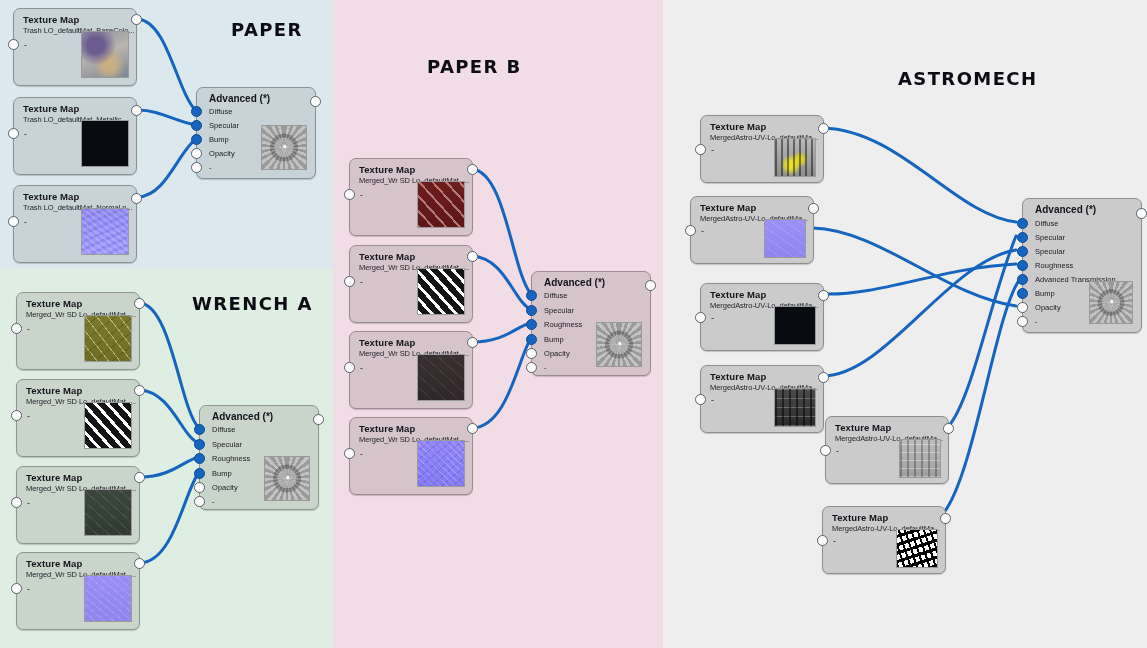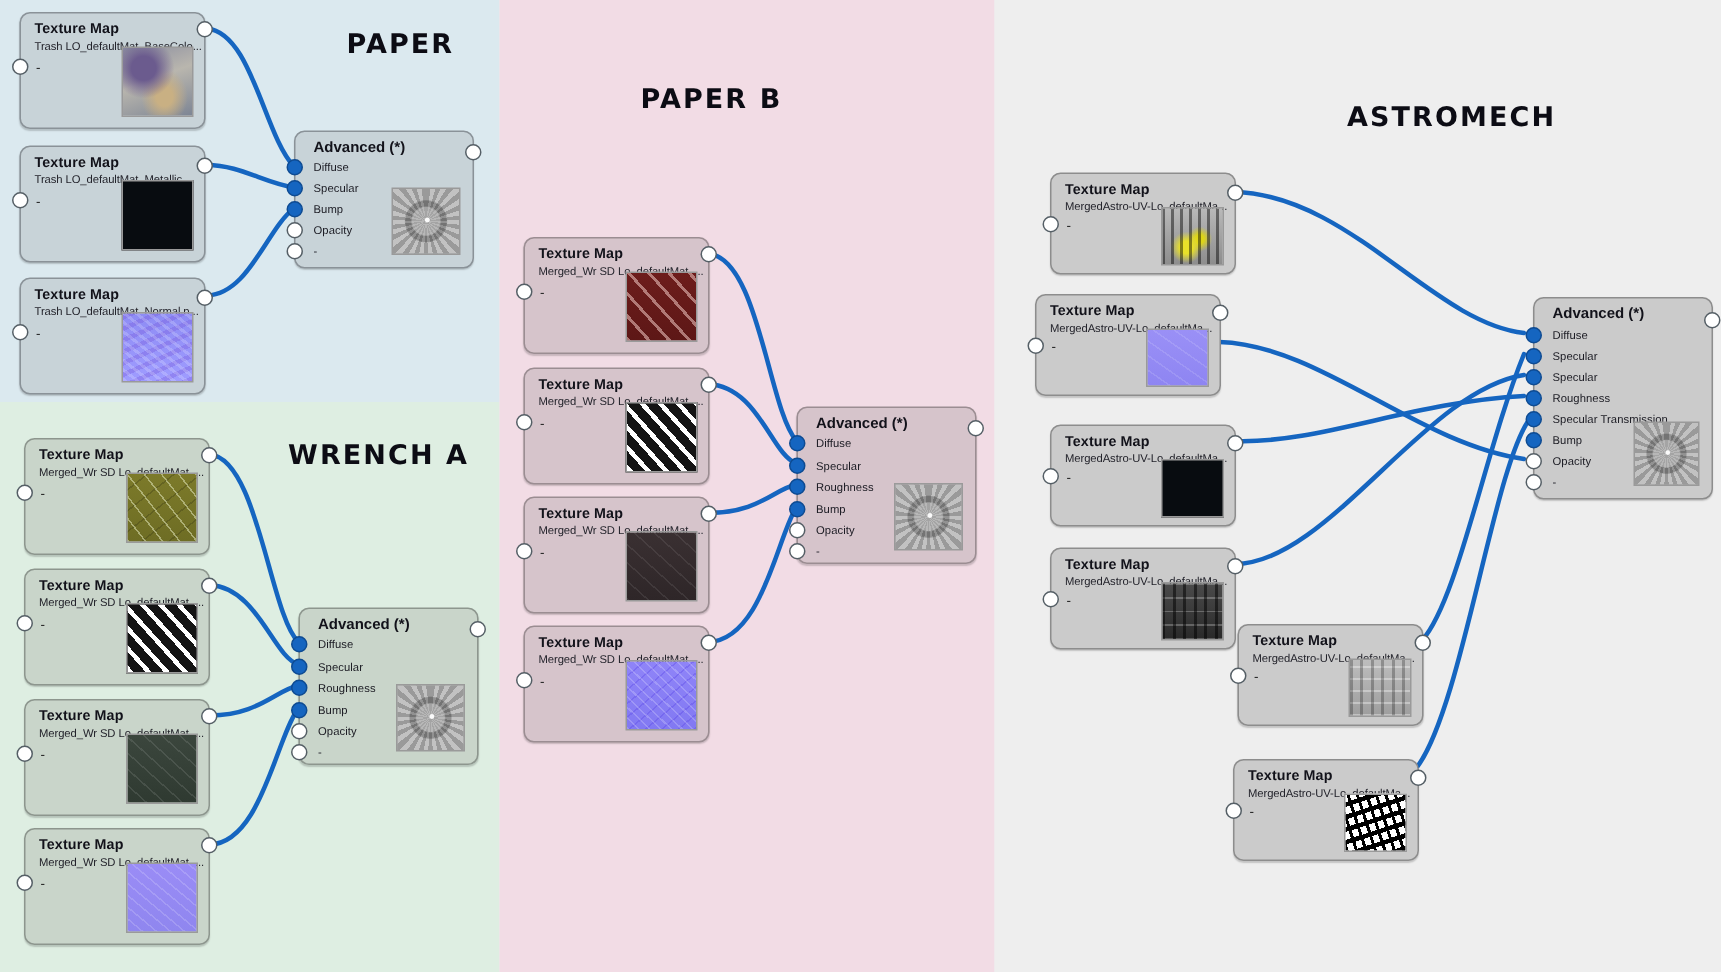--- a/index.html
+++ b/index.html
@@ -454,21 +454,21 @@
 
       <div class="port filled" style="left:-6px;top:19px;"></div>
       <div class="slot" style="left:12px;top:20px;">Diffuse</div>
       <div class="port filled" style="left:-6px;top:33px;"></div>
       <div class="slot" style="left:12px;top:34px;">Specular</div>
       <div class="port filled" style="left:-6px;top:47px;"></div>
       <div class="slot" style="left:12px;top:48px;">Specular</div>
       <div class="port filled" style="left:-6px;top:61px;"></div>
       <div class="slot" style="left:12px;top:62px;">Roughness</div>
       <div class="port filled" style="left:-6px;top:75px;"></div>
-      <div class="slot" style="left:12px;top:76px;">Specular Transmission</div>
+      <div class="slot" style="left:12px;top:76px;">Advanced Transmission</div>
       <div class="port filled" style="left:-6px;top:89px;"></div>
       <div class="slot" style="left:12px;top:90px;">Bump</div>
       <div class="port" style="left:-6px;top:103px;"></div>
       <div class="slot" style="left:12px;top:104px;">Opacity</div>
       <div class="port" style="left:-6px;top:117px;"></div>
       <div class="slot" style="left:12px;top:118px;">-</div>
 
       <div class="adv-thumb tx-advanced" style="right:8px;bottom:8px;width:42px;height:41px;"></div>
     </div>
   </div>

